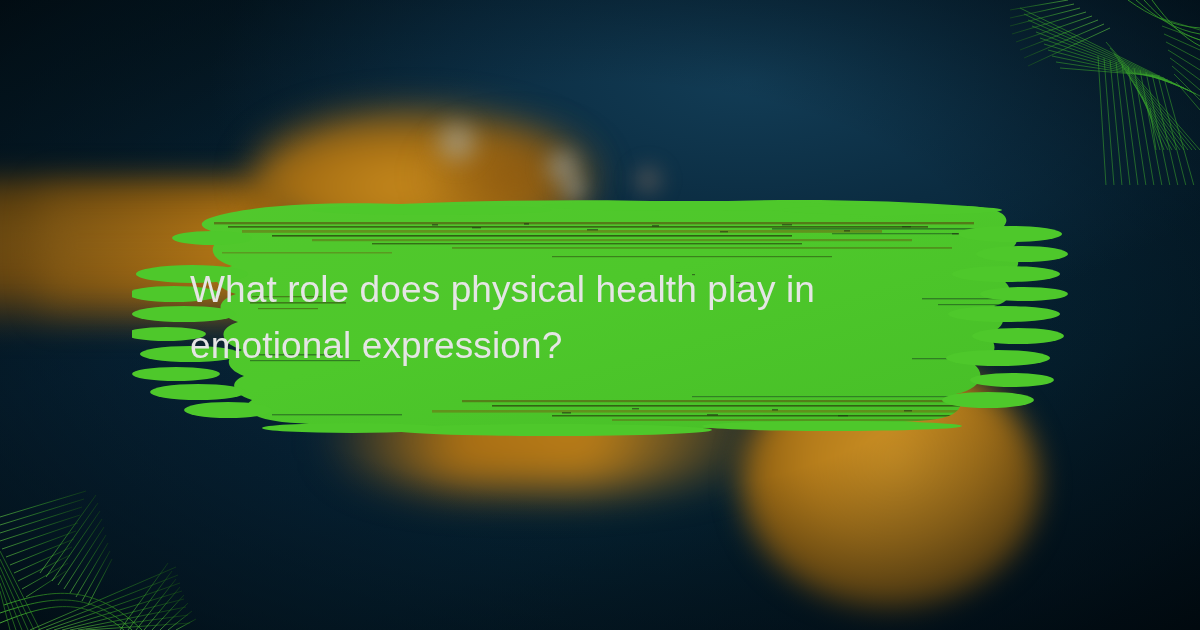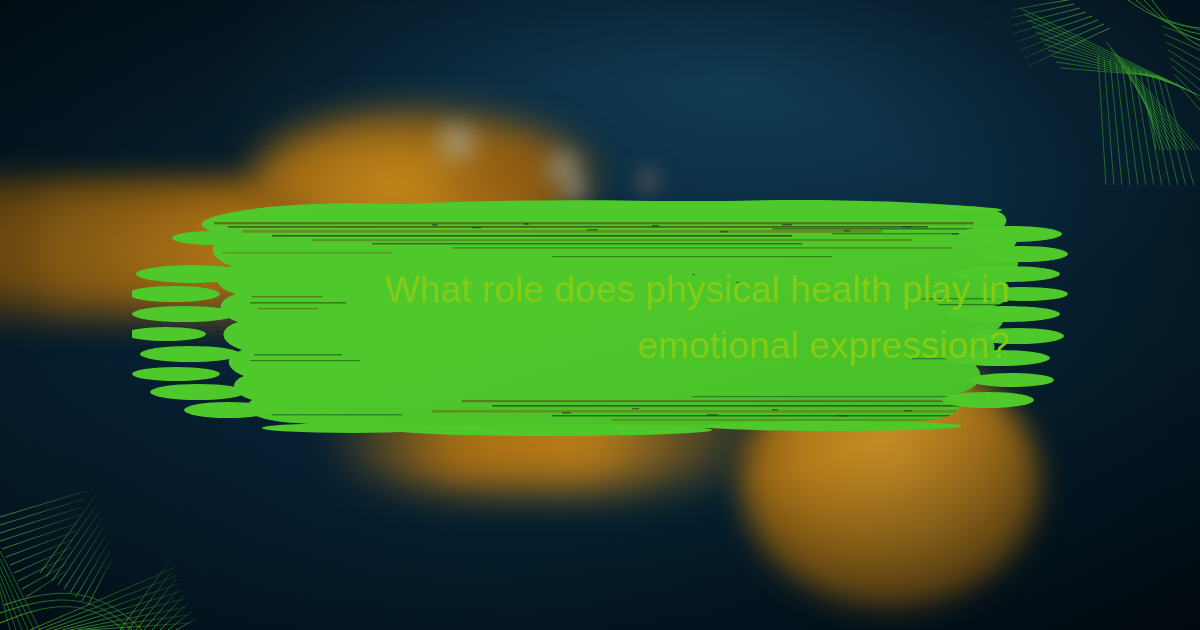--- a/index.html
+++ b/index.html
@@ -133,22 +133,22 @@
     height: 272px;
   }
   .brush-svg { position: absolute; inset: 0; width: 100%; height: 100%; }
 
   
   .headline {
     position: absolute;
     left: 190px;
     top: 262px;
     width: 820px;
-    text-align: right;
-    color: #84cc16;
+    text-align: left;
+    color: #e5e5e5;
     font-size: 37px;
     line-height: 56px;
     font-weight: 400;
     letter-spacing: .1px;
     white-space: pre-line;
   }
 </style>
 </head>
 <body>
 

